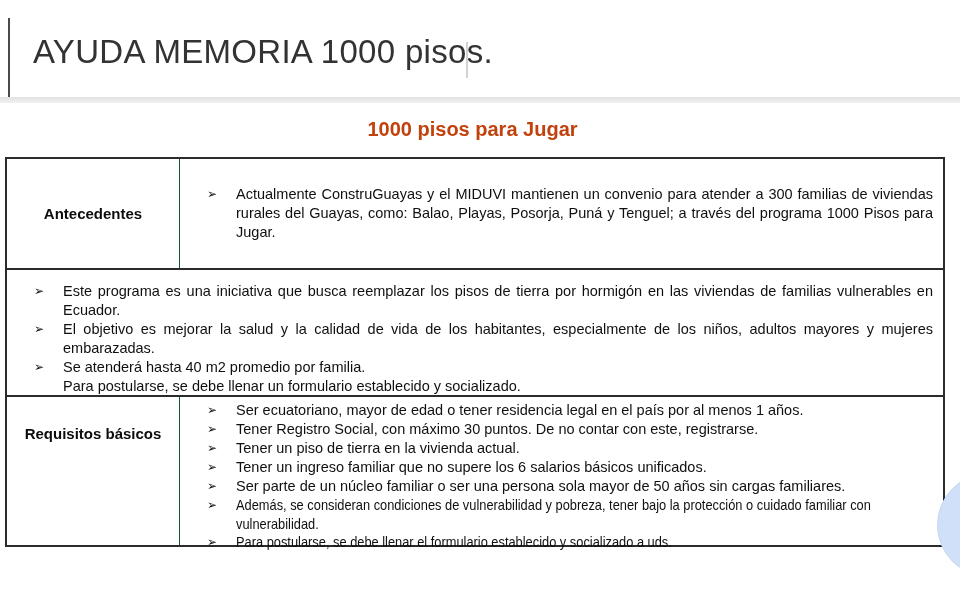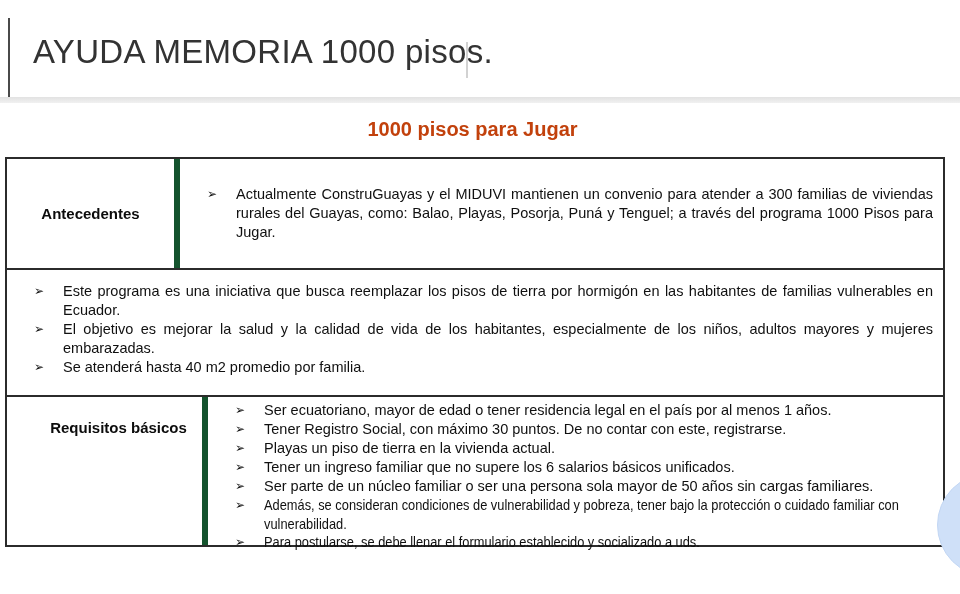--- a/index.html
+++ b/index.html
@@ -21,24 +21,24 @@
 
   
   .memo-table { position:absolute; left:5px; top:157px; width:940px; border:2px solid #2b2b2b;
                 background:#ffffff; }
   .t-row { display:flex; border-top:2px solid #2b2b2b; }
   .t-row:first-child { border-top:none; }
   .row-antecedentes { height:109px; }
   .row-detalles     { height:127px; }
   .row-requisitos   { height:150px; }
 
-  .label-cell { width:173px; flex:none; border-right:6px solid #14532d;
+  .label-cell { width:173px; flex:none; border-right:1px solid #14532d;
                 display:flex; align-items:center; justify-content:center;
                 font-weight:700; font-size:15px; color:#0c0c0c; }
-  .row-requisitos .label-cell { align-items:flex-start; padding-top:22px;margin-left:28px; }
+  .row-requisitos .label-cell { align-items:flex-start; padding-top:28px; }
 
   .content-cell { flex:1; display:flex; flex-direction:column; min-width:0; }
   .row-antecedentes .content-cell { justify-content:center; }
   .row-detalles .content-cell     { padding-top:12px; }
   .row-requisitos .content-cell   { padding-top:4px; }
 
   .item { display:flex; align-items:flex-start; font-size:14.5px; line-height:19px; color:#101010; }
   .row-requisitos .item { line-height:18.6px; }
   .bullet { flex:none; width:29px; margin-left:27px; font-size:12px; line-height:19px; color:#101010; }
   .no-bullet .bullet { visibility:hidden; }
@@ -72,47 +72,51 @@
         <span class="bullet">➢</span>
         <span class="text">Actualmente ConstruGuayas y el MIDUVI mantienen un convenio para atender a 300 familias de viviendas rurales del Guayas, como:  Balao, Playas, Posorja, Puná y Tenguel; a través del programa 1000 Pisos para Jugar.</span>
       </div>
     </div>
   </div>
 
   <div class="t-row row-detalles">
     <div class="content-cell">
       <div class="item justify">
         <span class="bullet">➢</span>
-        <span class="text">Este programa es una iniciativa que busca reemplazar los pisos de tierra por hormigón en las habitantes de familias vulnerables en Ecuador.</span>
+        <span class="text">Este programa es una iniciativa que busca reemplazar los pisos de tierra por hormigón en las viviendas de familias vulnerables en Ecuador.</span>
       </div>
       <div class="item justify">
         <span class="bullet">➢</span>
         <span class="text">El objetivo es mejorar la salud y la calidad de vida de los habitantes, especialmente de los niños, adultos mayores y mujeres embarazadas.</span>
       </div>
       <div class="item">
         <span class="bullet">➢</span>
         <span class="text">Se atenderá hasta 40 m2 promedio por familia.</span>
+      </div>
+      <div class="item no-bullet">
+        <span class="bullet">➢</span>
+        <span class="text">Para postularse, se debe llenar un formulario establecido y socializado.</span>
       </div>
     </div>
   </div>
 
   <div class="t-row row-requisitos">
     <div class="label-cell">Requisitos básicos</div>
     <div class="content-cell">
       <div class="item">
         <span class="bullet">➢</span>
         <span class="text">Ser ecuatoriano, mayor de edad o tener residencia legal en el país por al menos 1 años.</span>
       </div>
       <div class="item">
         <span class="bullet">➢</span>
         <span class="text">Tener Registro Social, con máximo 30 puntos. De no contar con este, registrarse.</span>
       </div>
       <div class="item">
         <span class="bullet">➢</span>
-        <span class="text">Playas un piso de tierra en la vivienda actual.</span>
+        <span class="text">Tener un piso de tierra en la vivienda actual.</span>
       </div>
       <div class="item">
         <span class="bullet">➢</span>
         <span class="text">Tener un ingreso familiar que no supere los 6 salarios básicos unificados.</span>
       </div>
       <div class="item">
         <span class="bullet">➢</span>
         <span class="text">Ser parte de un núcleo familiar o ser una persona sola mayor de 50 años sin cargas familiares.</span>
       </div>
       <div class="item condensed">

